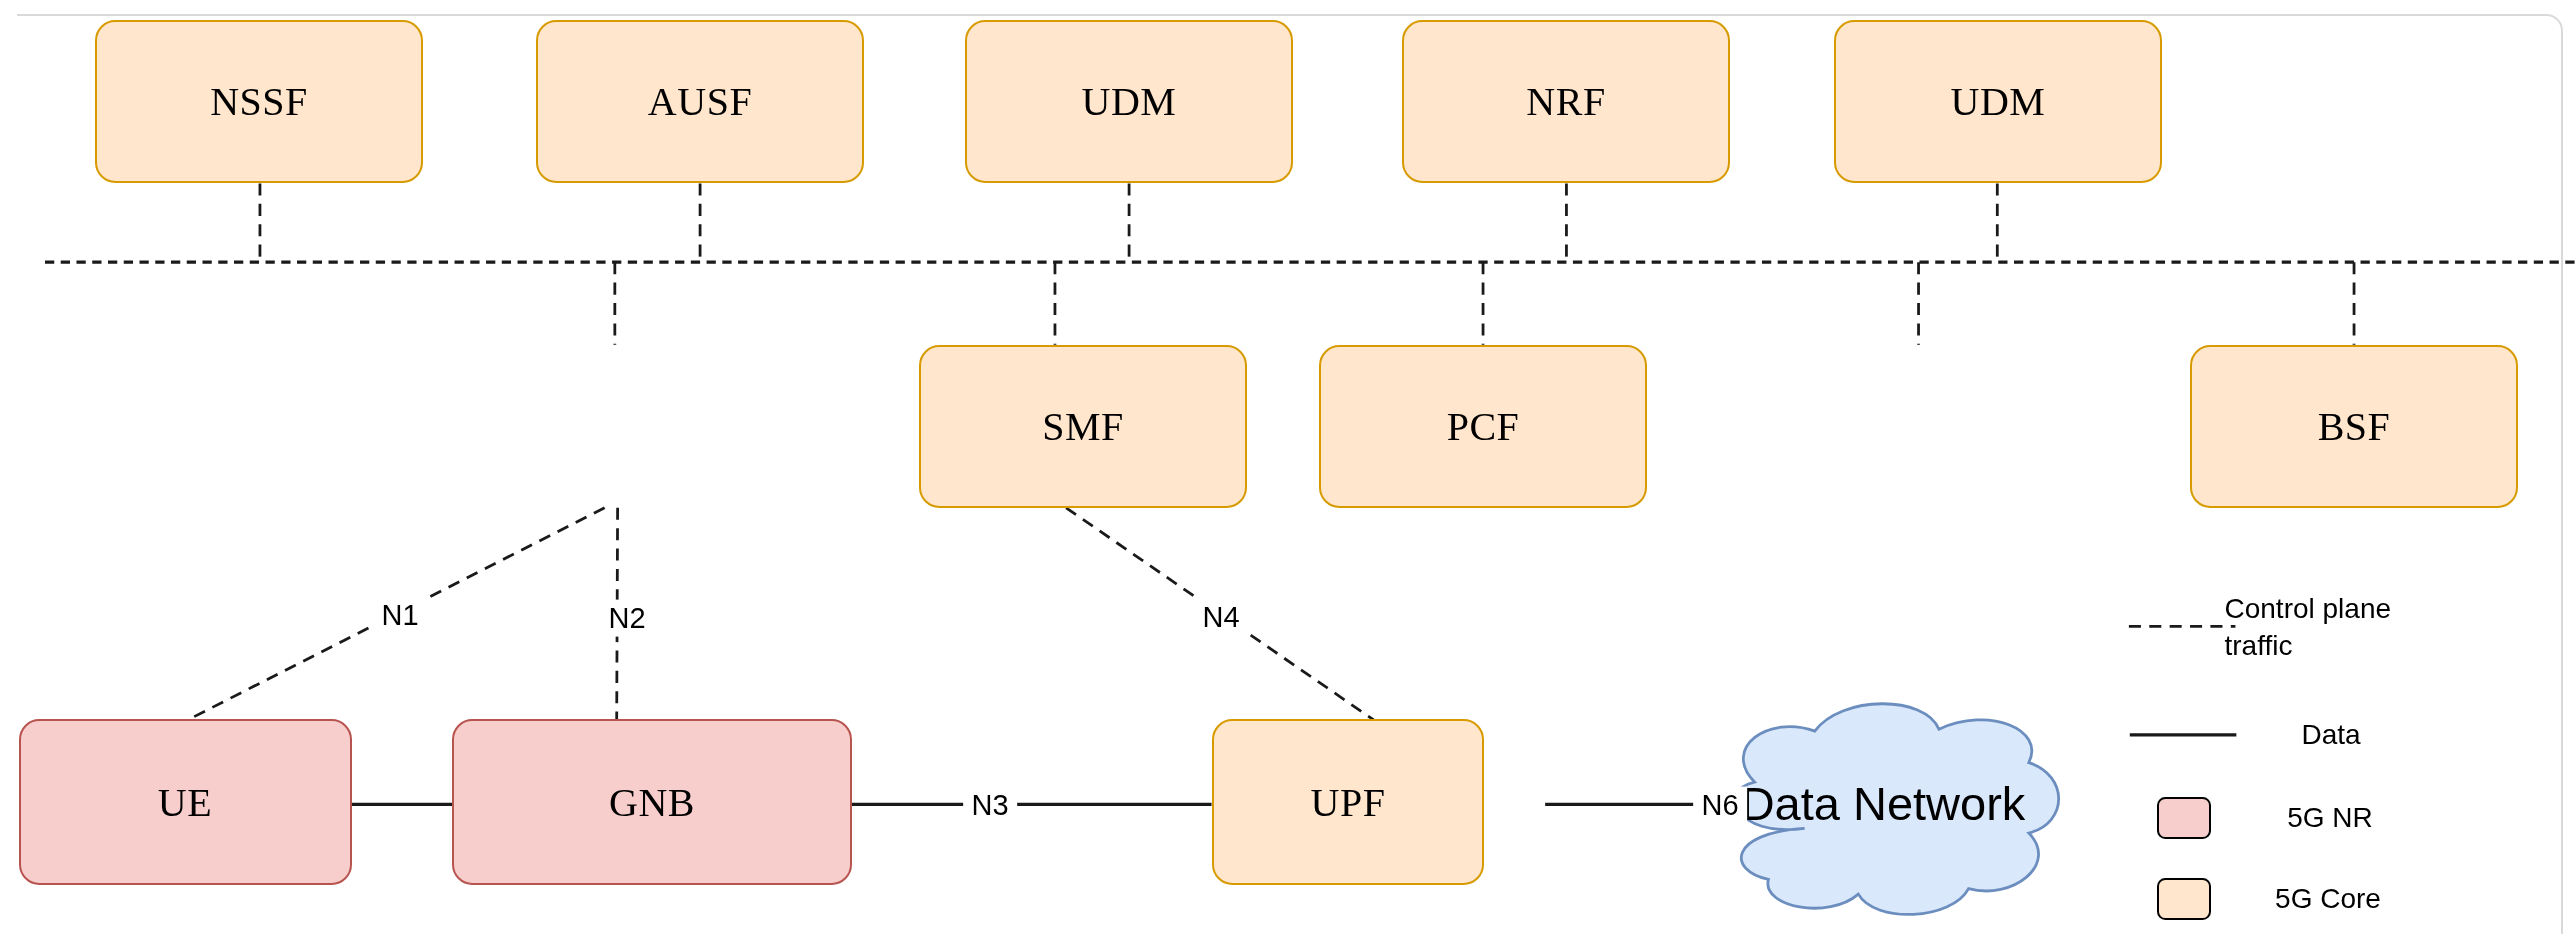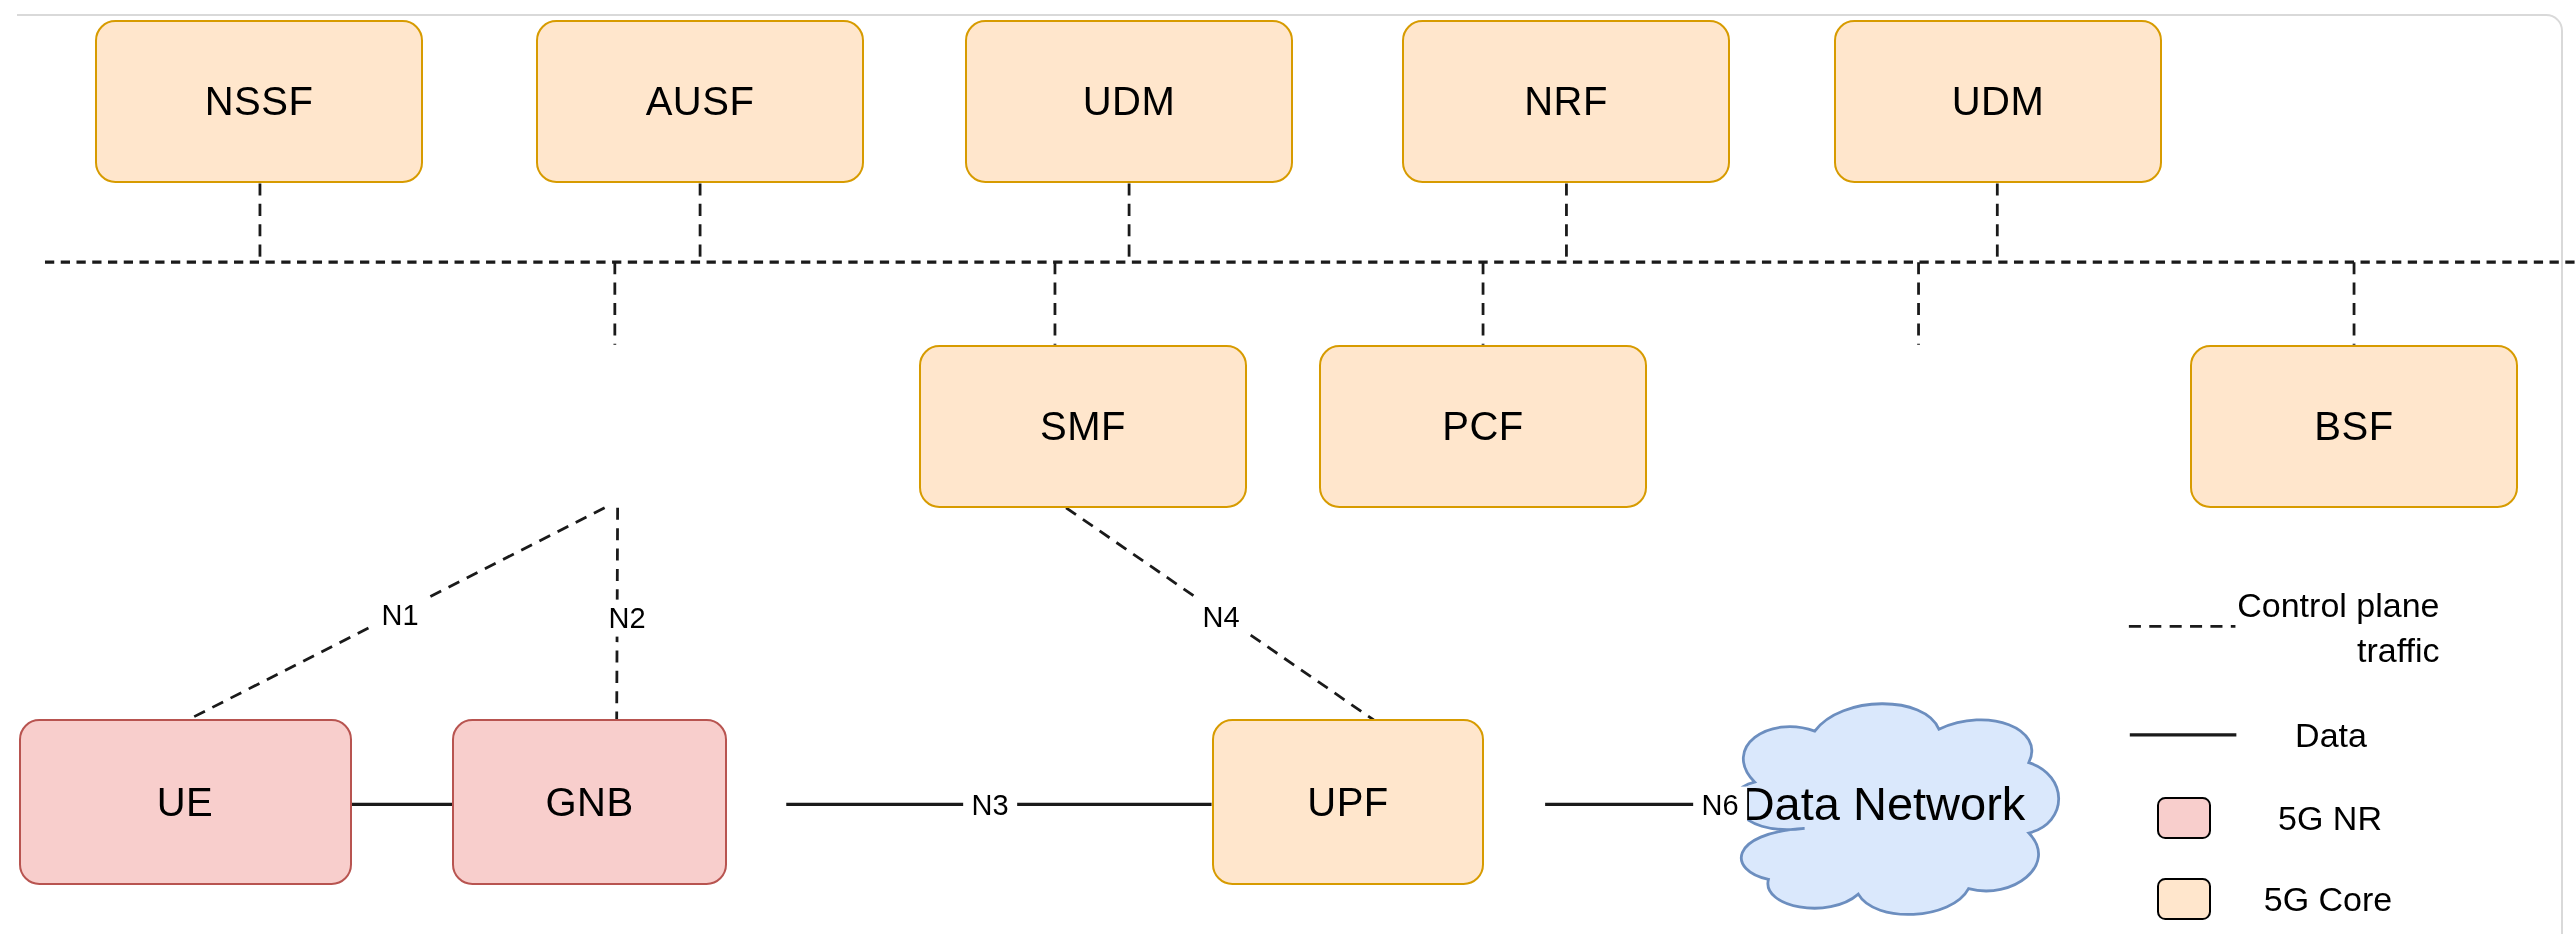--- a/index.html
+++ b/index.html
@@ -14,38 +14,38 @@
     border-top-right-radius:16.7px;
   }
   svg.wires{position:absolute; left:0; top:0;}
   .ctl{stroke:var(--line,#1a1a1a); stroke-width:3; stroke-dasharray:13 9; fill:none;}
   .bus{stroke:var(--line,#1a1a1a); stroke-width:3.5; stroke-dasharray:10 7; fill:none;}
   .dat{stroke:var(--line,#1a1a1a); stroke-width:3.5; fill:none;}
   .cloud-shape{fill:var(--cloud-fill,#DAE8FC); stroke:var(--cloud-stroke,#6C8EBF); stroke-width:3;}
   .node{
     position:absolute; box-sizing:border-box; border-radius:20.4px;
     display:flex; align-items:center; justify-content:center;
-    font-size:40px; border:2.8px solid; letter-spacing:0.5px;
+    font-size:40px; border:2.8px solid; letter-spacing:0.5px;font-family:Liberation Serif, serif;
   }
   .core{background:var(--core-fill,#FFE6CC); border-color:var(--core-stroke,#D79B00);}
   .nr{background:var(--nr-fill,#F8CECC); border-color:var(--nr-stroke,#B85450);}
   .row-top  .node, .t{top:20.4px;  height:163px; width:328px;}
   .row-mid  .node, .m{top:345px; height:163px; width:328px;}
   .b{top:719px; height:166px;text-align:center;}
   .elabel{
     position:absolute; transform:translate(-50%,-50%);
     background:#fff; padding:1.9px 8.3px; font-size:29px; white-space:nowrap;
   }
   .cloud-label{
     position:absolute; transform:translate(-50%,-50%);
     font-size:47px; white-space:nowrap;
   }
   .lgd-text{
     position:absolute; transform:translate(-50%,-50%);
-    font-size:34px; text-align:right; line-height:1.32;
+    font-size:28px; text-align:left; line-height:1.32;
   }
   .lgd-control{width:215px;}
   .swatch{
     position:absolute; width:54px; height:42px; border-radius:8.3px;
     box-sizing:border-box; border:2.8px solid;
   }
 </style>
 </head>
 <body>
 
@@ -96,21 +96,21 @@
   <div class="node core t" style="left:536px">AUSF</div>
   <div class="node core t" style="left:965px">UDM</div>
   <div class="node core t" style="left:1402px">NRF</div>
   <div class="node core t" style="left:1834px">UDM</div>
 
   <div class="node core m" style="left:919px">SMF</div>
   <div class="node core m" style="left:1319px">PCF</div>
   <div class="node core m" style="left:2190px">BSF</div>
 
   <div class="node nr b" style="left:18.5px;   width:333px">UE</div>
-  <div class="node nr b" style="left:452px;  width:275px">GNB</div>
+  <div class="node nr b" style="left:452px;  width:400px">GNB</div>
   <div class="node core b" style="left:1212px; width:272px">UPF</div>
 
   <span class="cloud-label" style="left:1883px; top:803px">Data Network</span>
 
   <span class="elabel" style="left:400px;  top:615px">N1</span>
   <span class="elabel" style="left:627px;  top:618px">N2</span>
   <span class="elabel" style="left:990px; top:805px">N3</span>
   <span class="elabel" style="left:1221px; top:617px">N4</span>
   <span class="elabel" style="left:1720px; top:805px">N6</span>
 

